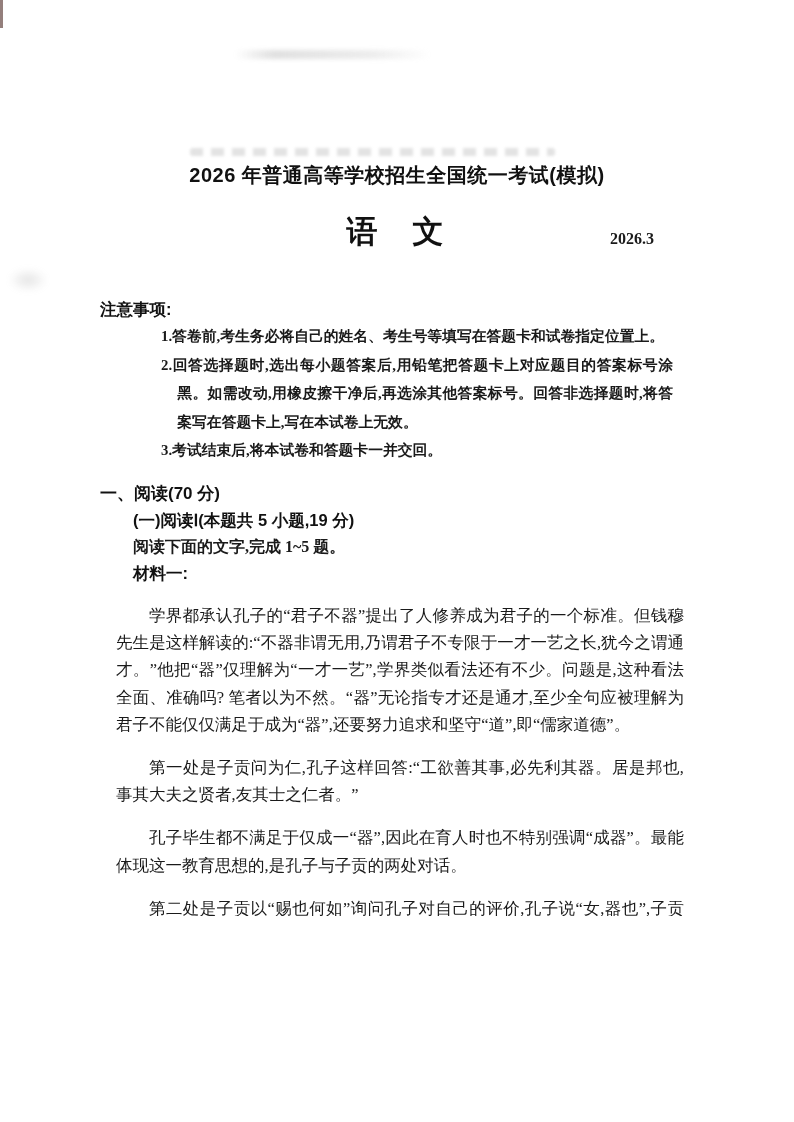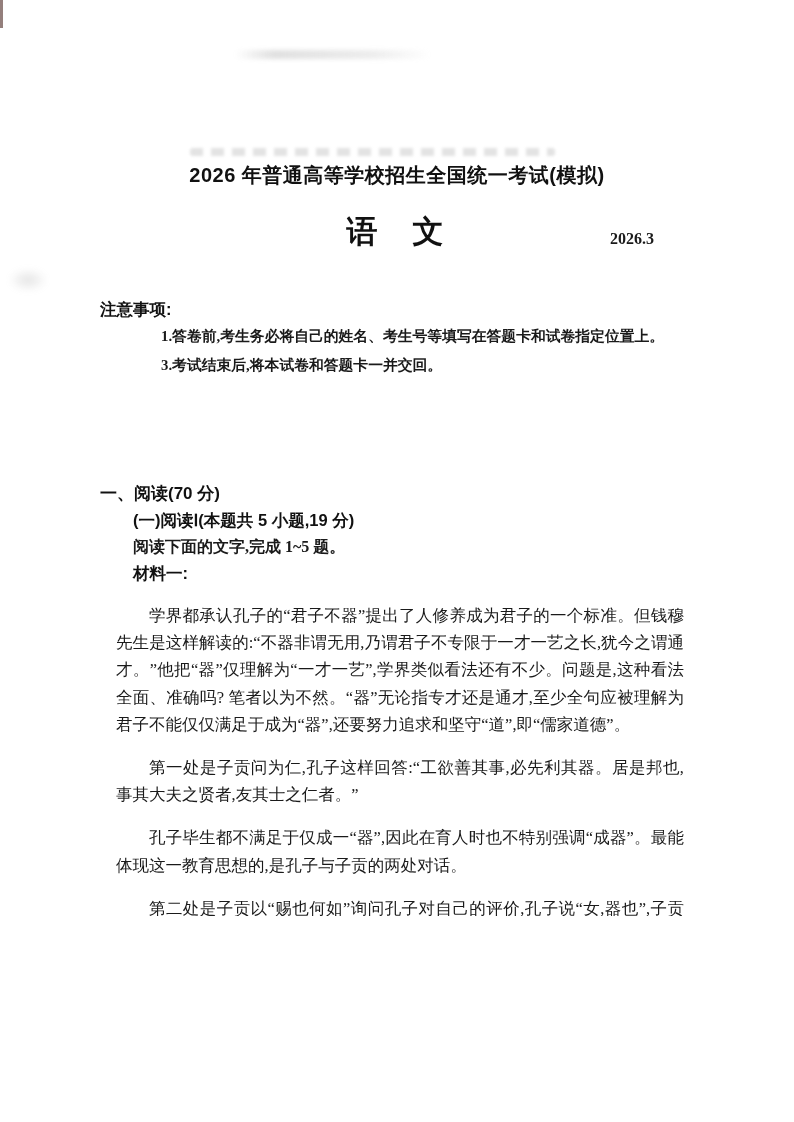--- a/index.html
+++ b/index.html
@@ -184,20 +184,21 @@
 
   <div class="subject-row">
     <div class="subject-title">语　文</div>
     <div class="exam-date">2026.3</div>
   </div>
 
   <div class="notice">
     <div class="notice-heading">注意事项:</div>
     <div class="notice-items">
       <div class="notice-item">1.答卷前,考生务必将自己的姓名、考生号等填写在答题卡和试卷指定位置上。</div>
+      <div class="notice-item">2.回答选择题时,选出每小题答案后,用铅笔把答题卡上对应题目的答案标号涂黑。如需改动,用橡皮擦干净后,再选涂其他答案标号。回答非选择题时,将答案写在答题卡上,写在本试卷上无效。</div>
       <div class="notice-item">3.考试结束后,将本试卷和答题卡一并交回。</div>
     </div>
   </div>
 
   <div class="reading">
     <div class="part-heading">一、阅读(70 分)</div>
     <div class="sub-heading">(一)阅读Ⅰ(本题共 5 小题,19 分)</div>
     <div class="instruction">阅读下面的文字,完成 1~5 题。</div>
     <div class="material-label">材料一:</div>
     <div class="body-paragraphs">

